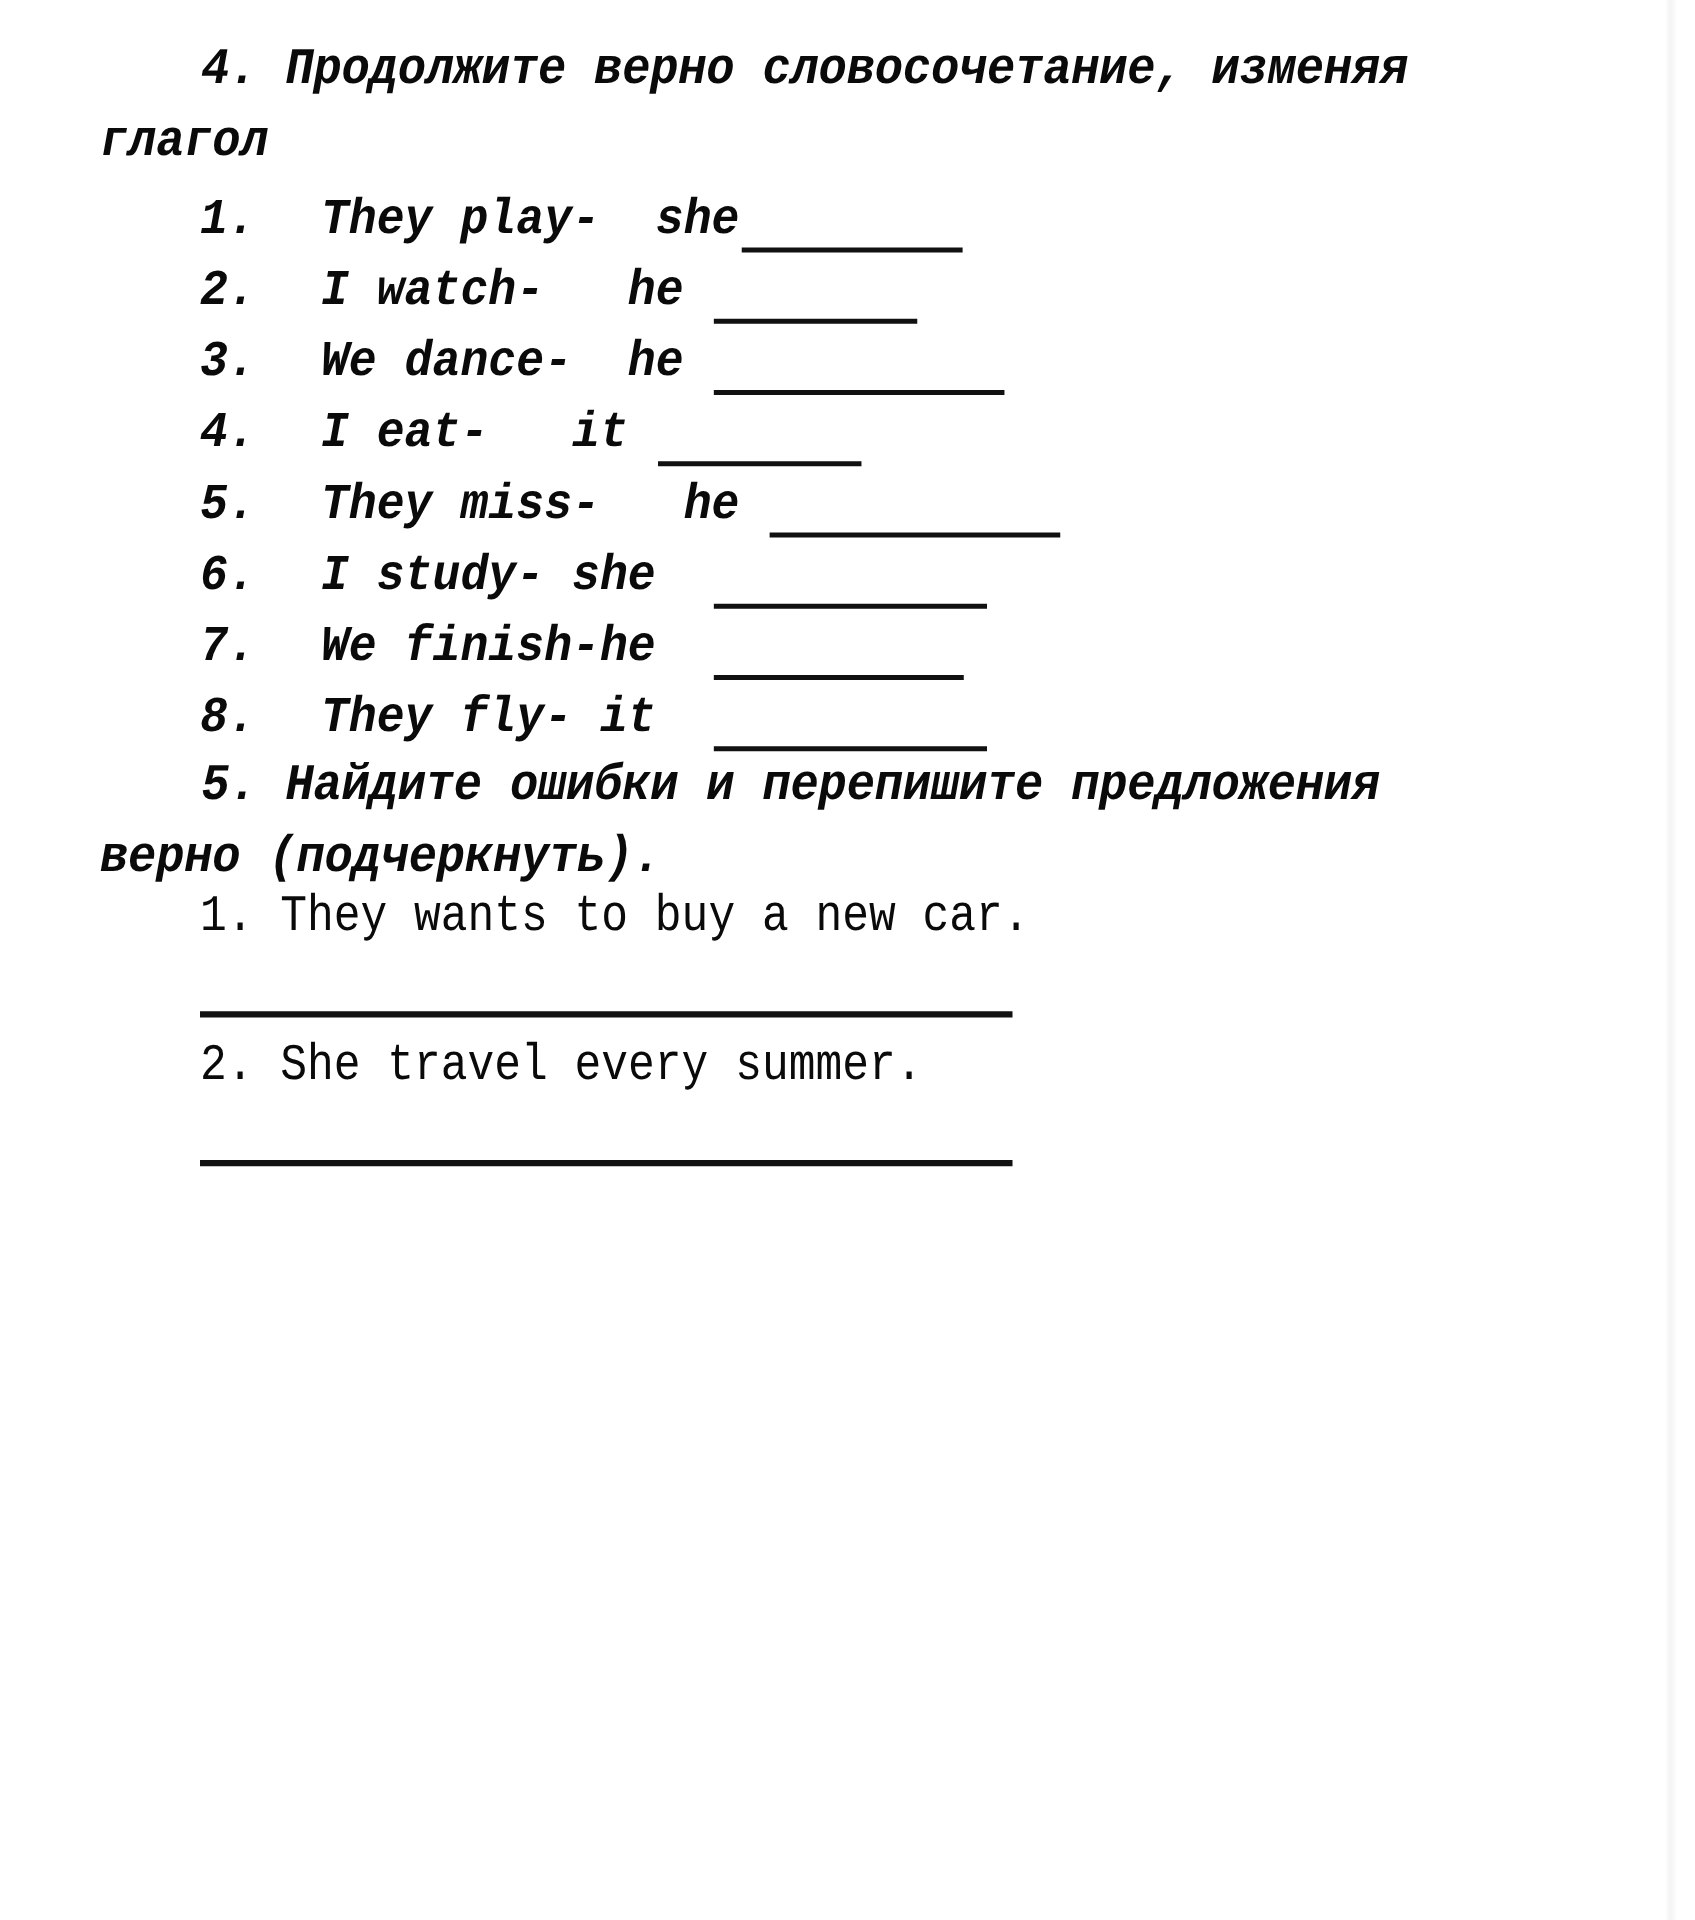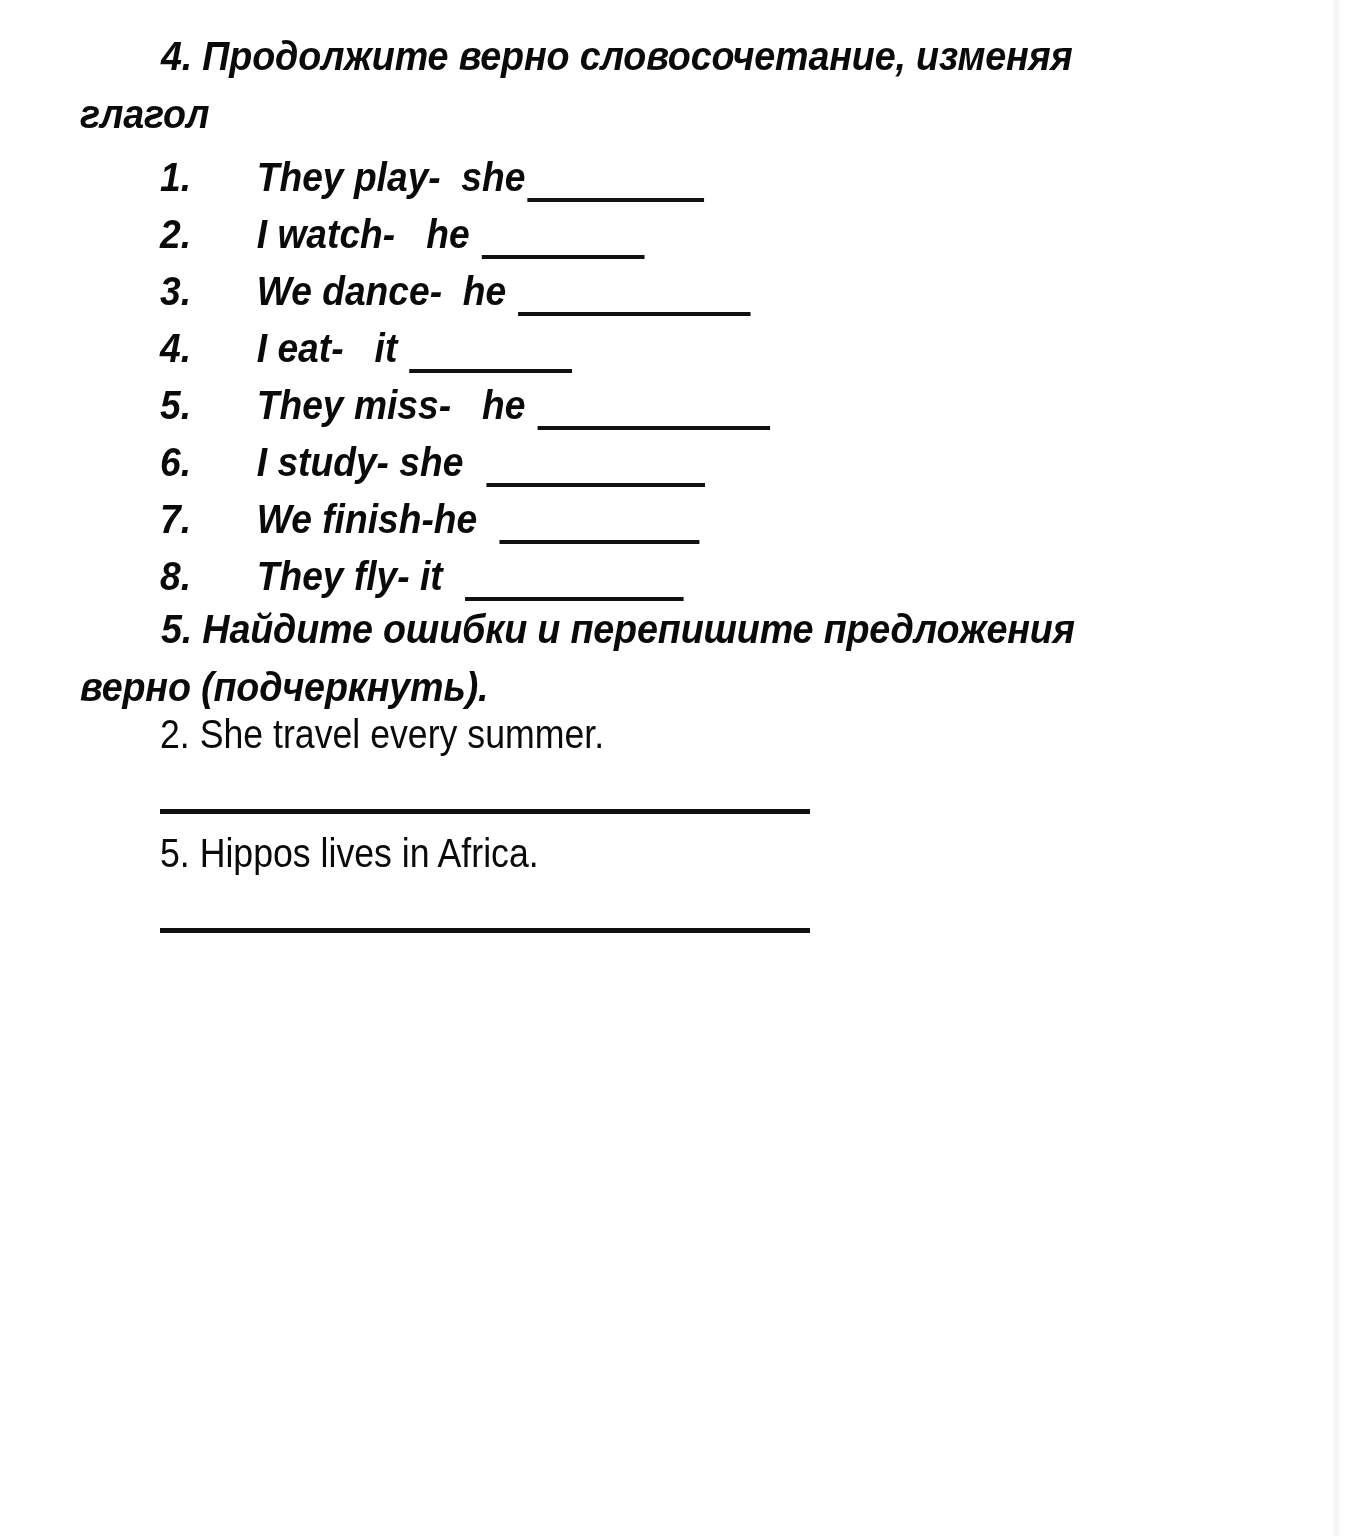--- a/index.html
+++ b/index.html
@@ -24,20 +24,21 @@
     width: 10px;
     height: 100%;
     background: linear-gradient(to right, #ffffff 0%, #f4f4f5 40%, #f7f7f8 60%, #ffffff 100%);
     pointer-events: none;
   }
 
   .page {
     position: absolute;
     inset: 0;
     padding: 12px;
+    font-family: Liberation Mono, monospace;
   }
 
   
   .task-heading {
     position: absolute;
     left: 80px;
     right: 95px;
     font-style: italic;
     font-weight: bold;
     font-size: 41px;
@@ -167,28 +168,28 @@
       <span class="verb-text">They fly- it  </span>
       <span class="blank" style="width:235px"></span>
     </div>
 
   </div>
 
   <div class="task-heading" id="task5-heading">5.  Найдите ошибки и перепишите предложения верно (подчеркнуть).</div>
 
   <div class="sentence-list">
 
+    <div class="sentence-block">
+      <div class="sentence">1. They wants to buy a new car.</div>
+      <div class="answer-rule"></div>
+    </div>
 
     <div class="sentence-block">
       <div class="sentence">2. She travel every summer.</div>
       <div class="answer-rule"></div>
     </div>
 
 
 
-    <div class="sentence-block">
-      <div class="sentence">5. Hippos lives in Africa.</div>
-      <div class="answer-rule"></div>
-    </div>
 
   </div>
 
 </div>
 
 </body></html>

